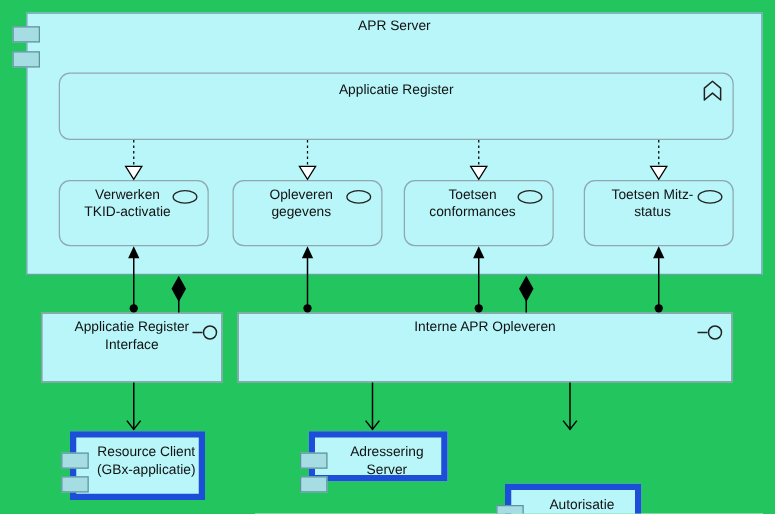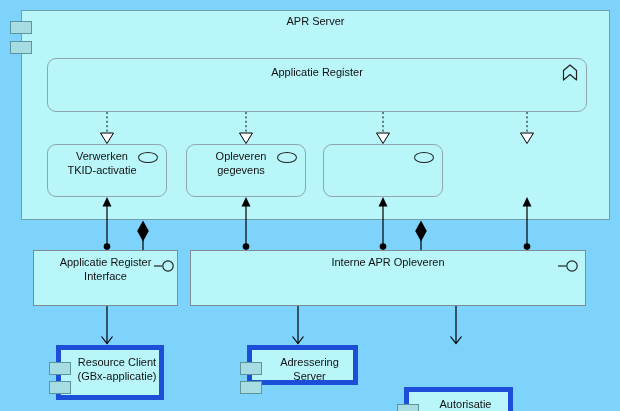--- a/index.html
+++ b/index.html
@@ -1,17 +1,17 @@
 <!DOCTYPE html>
 <html><head>
 <meta charset="utf-8">
 <style>
   html,body{margin:0;padding:0;background:#ffffff;}
   .diagram{
-    position:relative;width:620px;height:411px;background:#7dd3fc;overflow:hidden;
+    position:relative;width:620px;height:411px;background:#22c55e;overflow:hidden;
     font-family:"Liberation Sans",sans-serif;color:#111;font-size:11px;line-height:14px;
   }
   .node{position:absolute;box-sizing:border-box;background:#b8f6fa;}
   .component{border:1px solid #6fa0aa;}
   .rounded{border:1px solid #8fa8b0;border-radius:9px;}
   .iface{border:1px solid #7e8d94;}
   .extcomp{border:5px solid #1d4ed8;}
   .label{display:block;white-space:pre-line;text-align:center;}
   .toplabel{position:absolute;left:0;right:0;top:3px;}
   .svclabel{position:absolute;left:2px;right:12px;top:4px;}
@@ -45,20 +45,27 @@
     <span class="label svclabel">Verwerken
 TKID-activatie</span>
     <span class="oval"></span>
   </div>
   <div class="node rounded" style="left:186px;top:144px;width:120px;height:53px;">
     <span class="label svclabel">Opleveren
 gegevens</span>
     <span class="oval"></span>
   </div>
   <div class="node rounded" style="left:323px;top:144px;width:120px;height:53px;">
+    <span class="label svclabel">Toetsen
+conformances</span>
+    <span class="oval"></span>
+  </div>
+  <div class="node rounded" style="left:467px;top:144px;width:120px;height:53px;">
+    <span class="label svclabel">Toetsen Mitz-
+status</span>
     <span class="oval"></span>
   </div>
 
   <div class="node iface" style="left:33px;top:250px;width:145px;height:56px;">
     <span class="label ifacelabel">Applicatie Register
 Interface</span>
     <svg class="ifaceicon" style="right:2px;" width="22" height="14" viewBox="0 0 22 14">
       <line x1="1" y1="7" x2="9" y2="7" stroke="#222" stroke-width="1.2"></line>
       <circle cx="15" cy="7" r="5.2" fill="none" stroke="#222" stroke-width="1.2"></circle>
     </svg>

